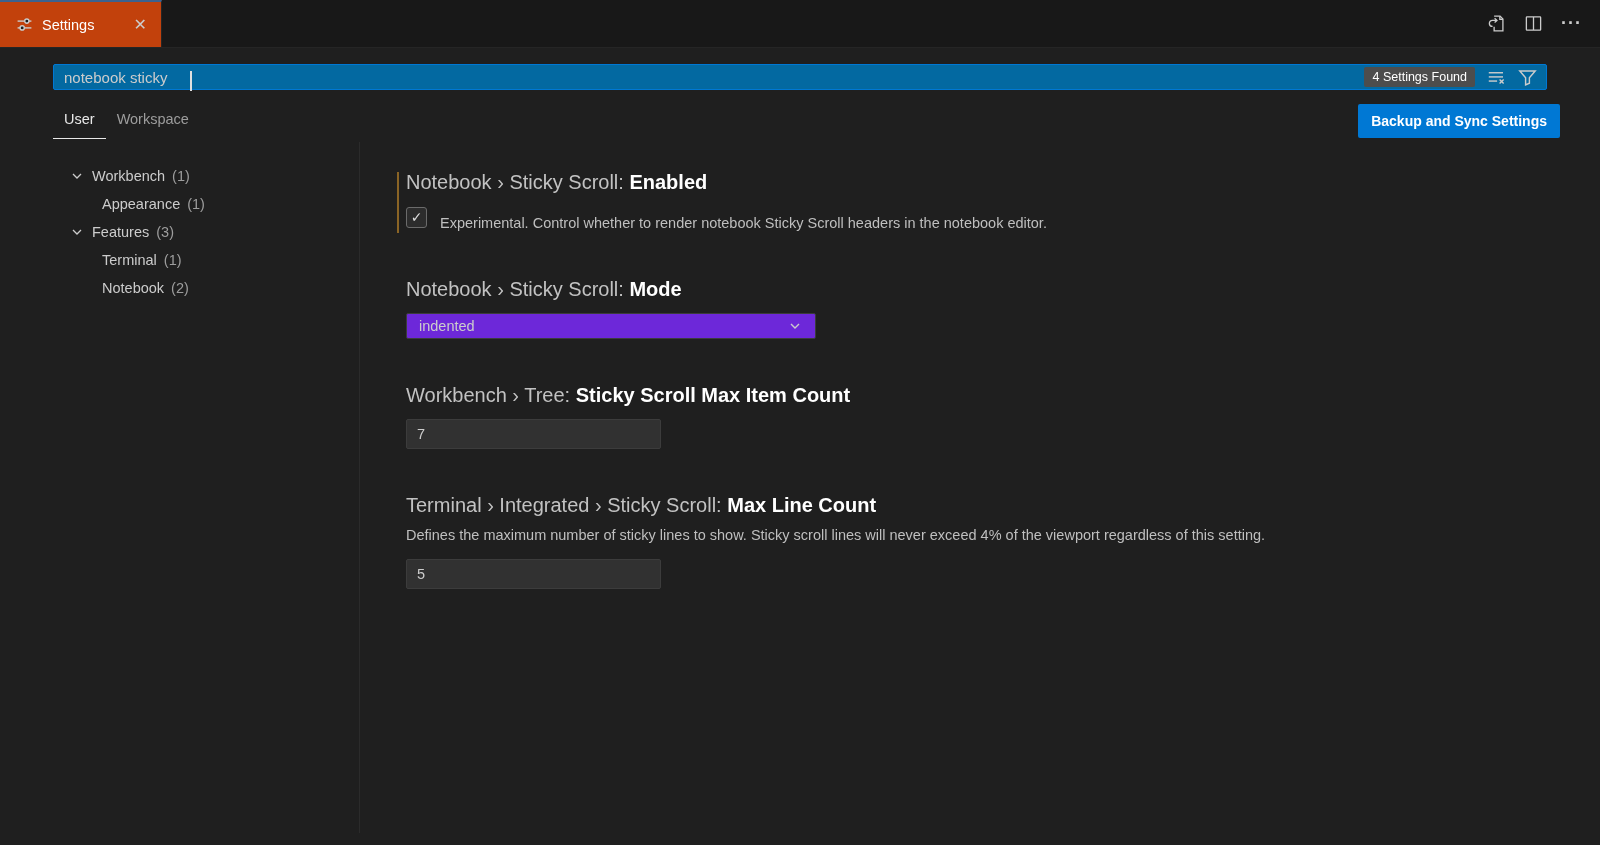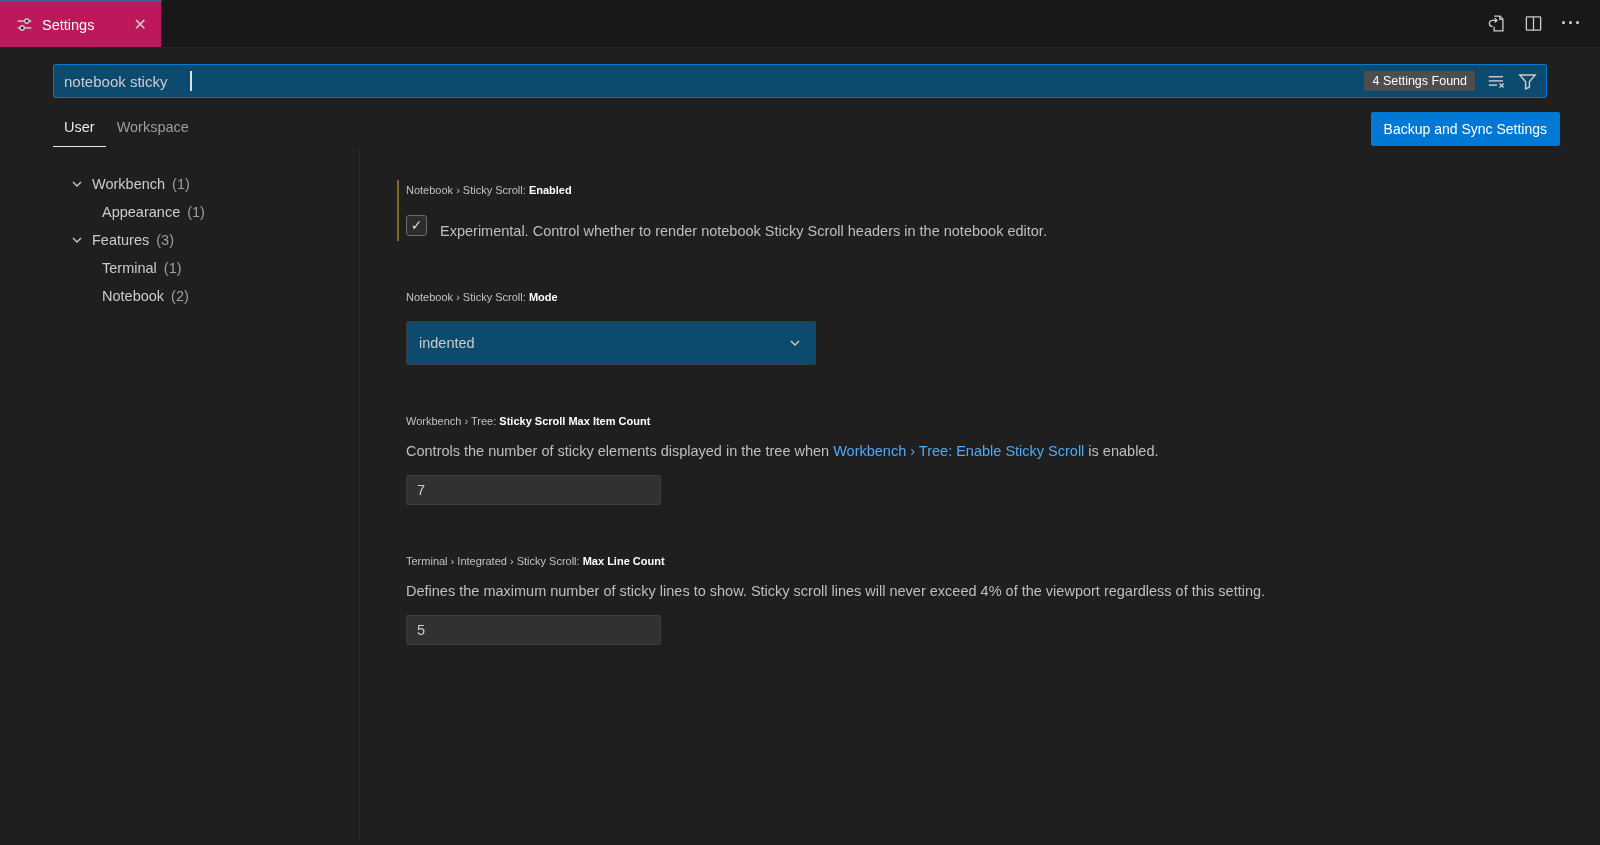--- a/index.html
+++ b/index.html
@@ -15,21 +15,21 @@
   
   .tabbar {
     height: 48px;
     background: #181818;
     display: flex;
     align-items: stretch;
     border-bottom: 1px solid #252525;
   }
   .tab {
     width: 162px;
-    background: #be185d;
+    background: #c2410c;
     border-top: 2px solid #3b628f;
     border-right: 1px solid #252525;
     display: flex;
     align-items: center;
     gap: 9px;
     padding: 0 10px 0 16px;
     cursor: pointer;
   }
   .tab-label { color: #ffffff; font-size: 14.5px; }
   .tab-close {
@@ -47,22 +47,22 @@
     gap: 18px;
     padding-right: 18px;
   }
   .icon-btn { cursor: pointer; }
   .ellipsis { color: #cccccc; font-size: 18px; font-weight: bold; letter-spacing: 1px; line-height: 0.5; }
 
   
   .search-wrap { padding: 16px 53px 0 53px; }
   .search-box {
     position: relative;
-    height: 34px;
-    background: #0c4a6e;
+    height: 26px;
+    background: #0369a1;
     border: 1px solid #0078d4;
     border-radius: 2px;
     display: flex;
     align-items: center;
     padding: 0 9px 0 10px;
   }
   .search-input {
     flex: 1;
     background: transparent;
     border: none;
@@ -106,20 +106,21 @@
   .backup-btn {
     margin-left: auto;
     background: #0078d4;
     color: #ffffff;
     border: none;
     border-radius: 2px;
     font-size: 14px;
     font-family: "Liberation Sans", "DejaVu Sans", sans-serif;
     padding: 9px 13px;
     cursor: pointer;
+    font-weight: bold;
   }
 
   
   .settings-body { display: flex; height: 691px; justify-content: flex-end; }
   .toc {
     width: 360px;
     flex: none;
     border-right: 1px solid #2b2b2b;
     padding-top: 20px;
   }
@@ -135,41 +136,41 @@
   .toc-item.lvl1 { padding-left: 102px; }
   .toc-count { color: #9d9d9d; }
 
   .settings-list { flex: 1; padding: 30px 40px 0 37px; }
   .setting-row {
     border-left: 2px solid transparent;
     padding-left: 7px;
     margin-bottom: 46px;
   }
   .setting-row.modified { border-left-color: #8a6425; }
-  .setting-title { font-size: 11px; line-height: 20px; }
+  .setting-title { font-size: 20px; line-height: 20px; }
   .setting-cat { color: #c2c2c2; }
   .setting-name { color: #ffffff; font-weight: 700; }
   .setting-desc { color: #bfbfbf; line-height: 20px; margin-top: 10px; }
   .check-row { display: flex; align-items: center; gap: 13px; margin-top: 9px; }
   .check-row .setting-desc { margin-top: 12px; }
   .checkbox {
     width: 21px; height: 21px;
     flex: none;
     background: #2c2c2c;
     border: 1px solid #6b6b6b;
     border-radius: 3px;
     display: flex; align-items: center; justify-content: center;
     color: #dddddd;
     font-size: 14px;
     cursor: pointer;
   }
   .select-box {
     margin-top: 14px;
-    width: 410px; height: 44px;
-    background: #0c4a6e;
+    width: 410px; height: 26px;
+    background: #6d28d9;
     border: 1px solid #3c3c3c;
     border-radius: 2px;
     display: flex;
     align-items: center;
     padding: 0 12px;
     color: #cccccc;
     cursor: pointer;
   }
   .select-box .chev { margin-left: auto; }
   .num-input {
@@ -312,21 +313,20 @@
             </svg>
         </span>
       </div>
     </div>
 
     <div class="setting-row">
       <div class="setting-title">
         <span class="setting-cat">Workbench › Tree:</span>
         <span class="setting-name">Sticky Scroll Max Item Count</span>
       </div>
-      <div class="setting-desc"><span>Controls the number of sticky elements displayed in the tree when </span><span class="link">Workbench › Tree: Enable Sticky Scroll</span><span> is enabled.</span></div>
       <input class="num-input" type="text" value="7" style="">
     </div>
 
     <div class="setting-row">
       <div class="setting-title">
         <span class="setting-cat">Terminal › Integrated › Sticky Scroll:</span>
         <span class="setting-name">Max Line Count</span>
       </div>
       <div class="setting-desc">Defines the maximum number of sticky lines to show. Sticky scroll lines will never exceed 4% of the viewport regardless of this setting.</div>
       <input class="num-input" type="text" value="5" style="">

